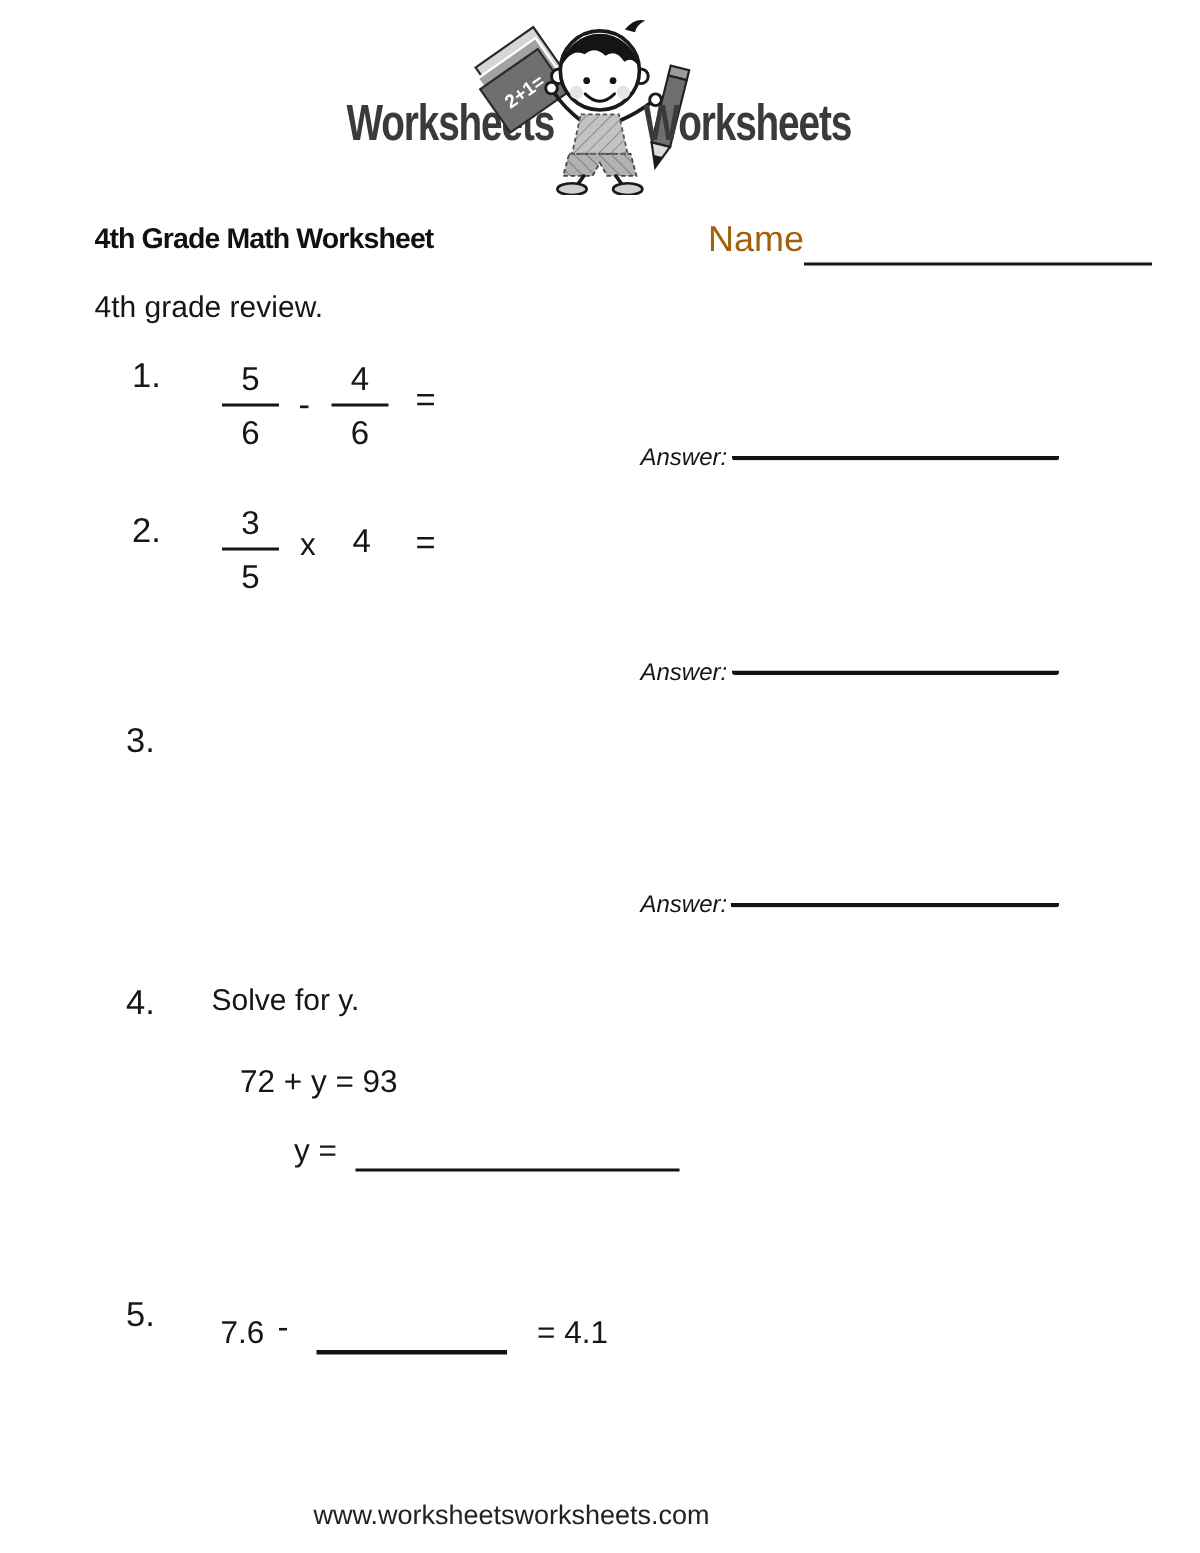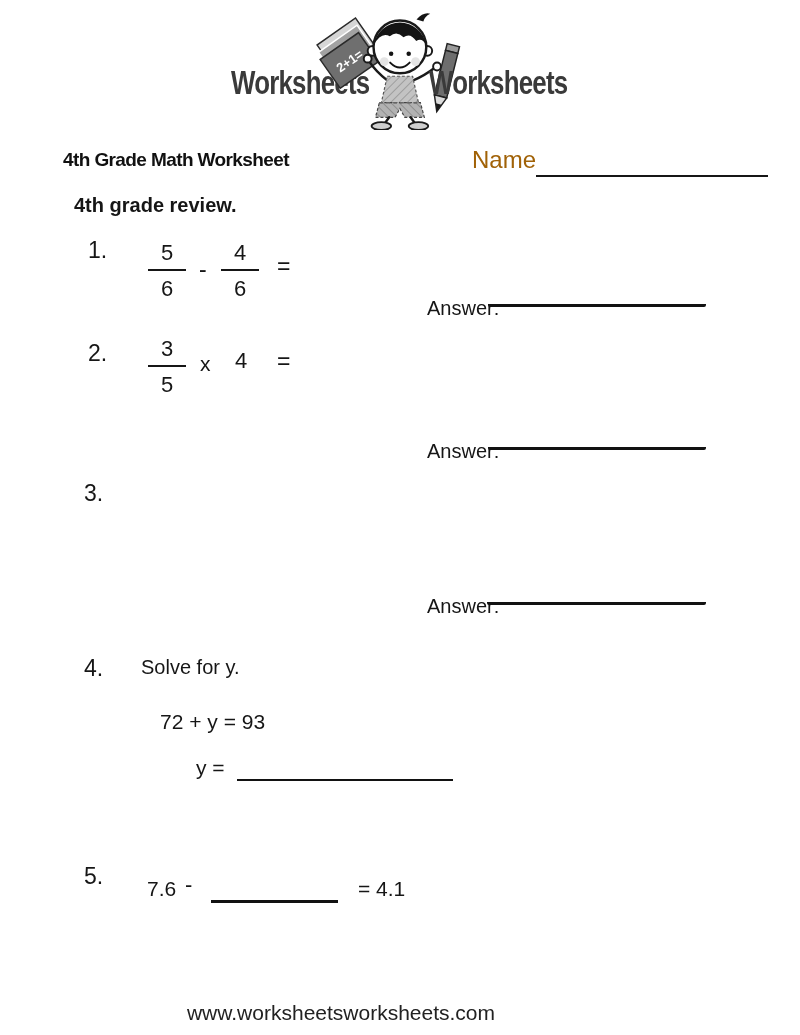--- a/index.html
+++ b/index.html
@@ -26,26 +26,26 @@
   
   .prob-num { font-size:23px; }
   .prob-text { font-size:20px; }
   .fraction { width:38px; text-align:center; font-size:22px; }
   .fraction .fnum { display:block; line-height:26px; padding-bottom:3px; }
   .fraction .fden { display:block; border-top:2px solid #161616; line-height:26px; padding-top:5px; }
   .op { font-size:23px; }
   .equation { font-size:21px; white-space:nowrap; }
 
   
-  .answer-label { font-size:20px; }
+  .answer-label { font-size:16px;font-style:italic; }
   .answer-line { border-bottom:3px solid #121212; border-radius:2px; }
   .blank-line { border-bottom:2px solid #121212; }
   .blank-line-thick { border-bottom:3px solid #121212; }
 
-  .footer-url { width:682px; text-align:center; font-size:21px; color:#222; }
+  .footer-url { width:682px; text-align:center; font-size:18px; color:#222; }
 </style>
 </head>
 <body>
 
 <div class="page">
 
   <div class="abs logo-text" style="left:231px; top:64px;">Worksheets</div>
 
   <svg class="abs" style="left:305px; top:3px;" width="182" height="127" viewBox="0 0 182 130" aria-hidden="true">
     <defs>
@@ -99,21 +99,21 @@
     <ellipse cx="76" cy="126" rx="10" ry="4" fill="#cfcfcf" stroke="#1a1a1a" stroke-width="1.8"></ellipse>
     <ellipse cx="114" cy="126" rx="10" ry="4" fill="#cfcfcf" stroke="#1a1a1a" stroke-width="1.8"></ellipse>
   </svg>
 
   <div class="abs logo-text" style="left:429px; top:64px;">Worksheets</div>
 
   <div class="abs title" style="left:63px; top:150px;">4th Grade Math Worksheet</div>
   <div class="abs name-label" style="left:472px; top:147px;">Name</div>
   <div class="abs name-line" style="left:536px; top:145px; width:232px; height:32px;"></div>
 
-  <div class="abs instruction" style="left:74px; top:194px;font-weight:bold;">4th grade review.</div>
+  <div class="abs instruction" style="left:63px; top:194px;">4th grade review.</div>
 
   <div class="abs prob-num" style="left:88px; top:238px;">1.</div>
   <div class="abs fraction" style="left:148px; top:240px;">
     <span class="fnum">5</span>
     <span class="fden">6</span>
   </div>
   <div class="abs op" style="left:199px; top:257px;">-</div>
   <div class="abs fraction" style="left:221px; top:240px;">
     <span class="fnum">4</span>
     <span class="fden">6</span>

